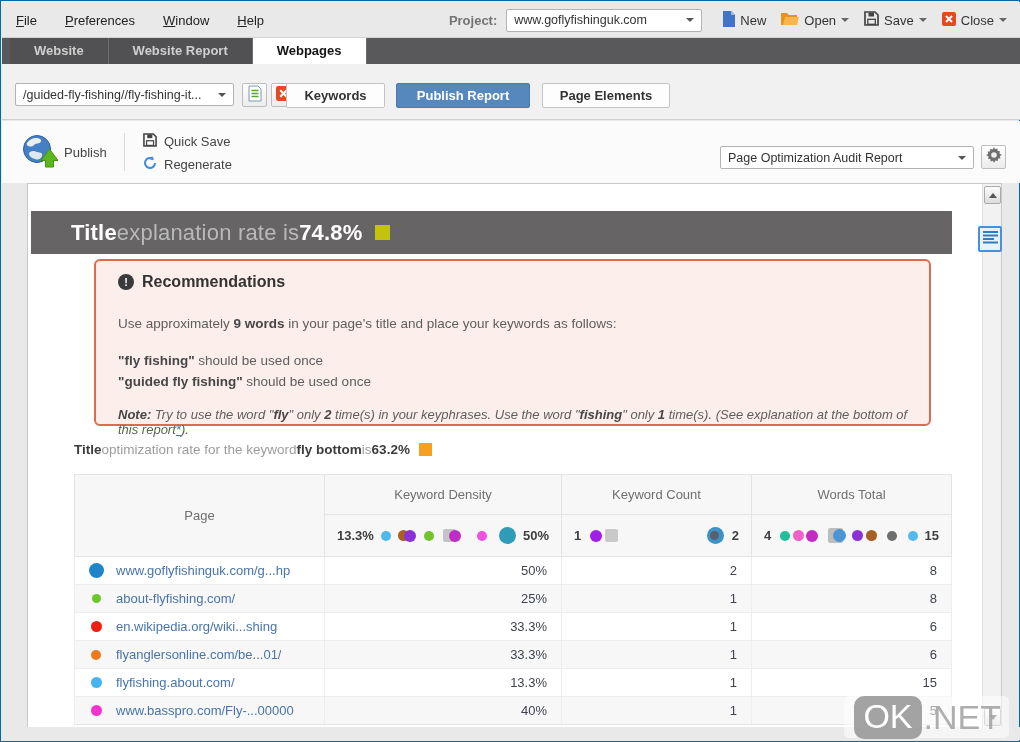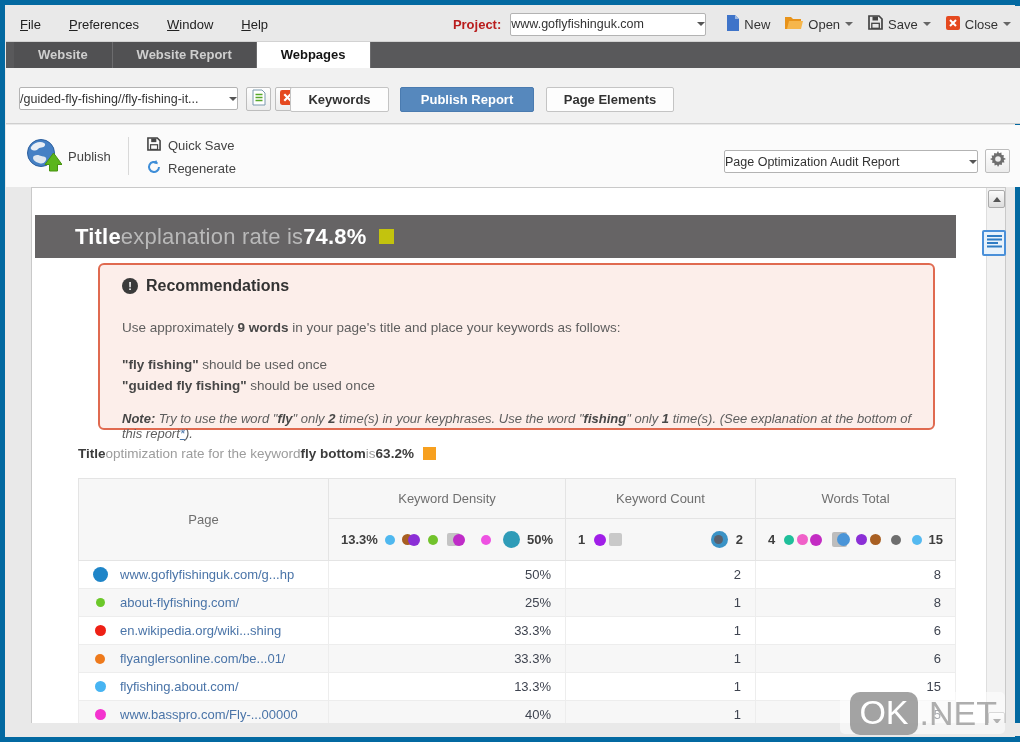--- a/index.html
+++ b/index.html
@@ -1,26 +1,26 @@
 <!DOCTYPE html>
 <html><head>
 <meta charset="utf-8">
 <style>
   * { margin:0; padding:0; box-sizing:border-box; }
   html,body { width:1020px; height:742px; }
   body { font-family:"Liberation Sans", sans-serif; position:relative; background:#fff; overflow:hidden; }
-  #window { position:absolute; inset:0; border:5px solid #0369a1; background:#e9e9e9; }
+  #window { position:absolute; inset:0; border:1px solid #0369a1; background:#e9e9e9; }
 
   
   #menubar { position:absolute; left:1px; top:1px; width:1018px; height:36px; background:#e9e9e9; border-bottom:1px solid #d2d2d2; }
   .menu-items { position:absolute; left:14px; top:0; height:36px; display:flex; align-items:center; gap:28px; font-size:13px; color:#222; }
   .menu-item { cursor:default; }
   .menu-right { position:absolute; right:10px; top:0; height:36px; display:flex; align-items:center; gap:9px; font-size:13px; color:#333; }
-  .proj-label { font-weight:bold; color:#b91c1c;padding-left:20px; }
-  .select { background:#fff; border:1px solid #b3b3b3; border-radius:2px; height:23px; display:flex; align-items:center; padding:0 0; font-size:12.5px; color:#333; }
+  .proj-label { font-weight:bold; color:#737373;padding-left:20px; }
+  .select { background:#fff; border:1px solid #b3b3b3; border-radius:2px; height:23px; display:flex; align-items:center; padding:0 7px; font-size:12.5px; color:#333; }
   .select .caret { margin-left:auto; }
   .proj-select { width:196px; margin-right:8px; }
   .tb-btn { display:inline-flex; align-items:center; gap:5px; padding:2px 3px; }
   .caret { width:0; height:0; border-left:4px solid transparent; border-right:4px solid transparent; border-top:4px solid #555; display:inline-block; }
   .mini-caret { border-top-color:#666; }
 
   
   #tabbar { position:absolute; left:1px; top:37px; width:1018px; height:26px; background:#59595b; display:flex; padding-left:8px; }
   .tab { padding:0 24px; line-height:26px; font-size:13px; font-weight:bold; color:#cfcfcf; background:#515153; border-right:1px solid #6c6c6e; }
   .tab.active { background:#ffffff; color:#141414; }

